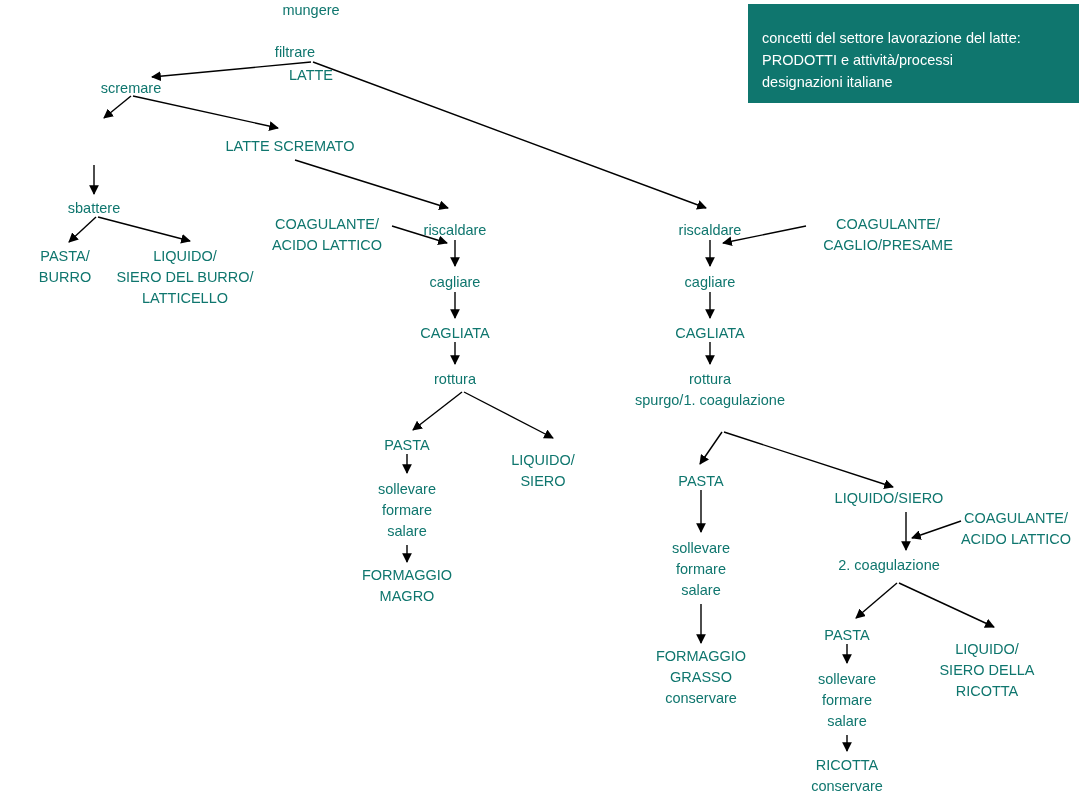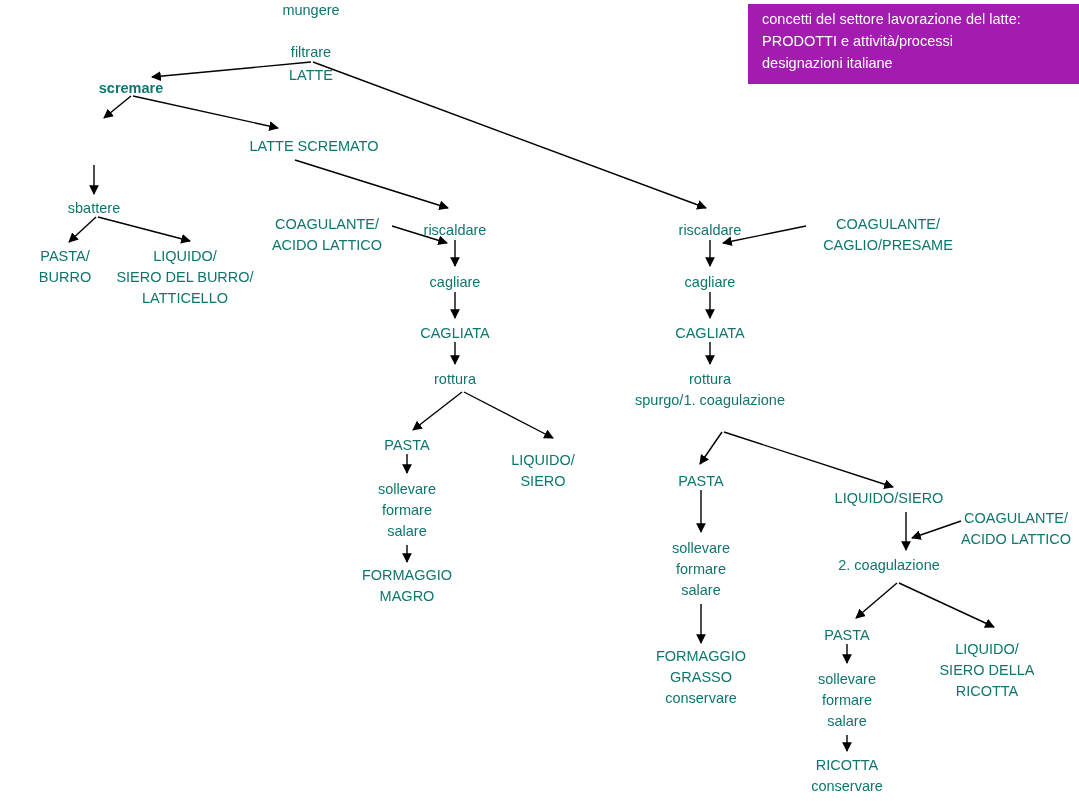--- a/index.html
+++ b/index.html
@@ -33,22 +33,22 @@
     white-space: pre;
     text-align: center;
     transform: translateX(-50%);
     color: #0f766e;
   }
   #legend-box {
     position: absolute;
     left: 748px;
     top: 4px;
     width: 331px;
-    padding: 4px 0 10px 14px;
-    background: #a21caf;
+    padding: 23px 0 10px 14px;
+    background: #0f766e;
     color: #ffffff;
     font-size: 14.5px;
     line-height: 22px;
     box-sizing: border-box;
   }
   .legend-line { white-space: pre; }
 </style>
 </head>
 <body>
 
@@ -125,23 +125,23 @@
   </svg>
 
   <div id="legend-box">
     <div class="legend-line">concetti del settore lavorazione del latte:</div>
     <div class="legend-line">PRODOTTI e attività/processi</div>
     <div class="legend-line">designazioni italiane</div>
   </div>
 
   <div class="node" style="left:311px; top:0px;">mungere</div>
   <div class="node" style="left:311px; top:21px;margin-top:44px;">LATTE</div>
-  <div class="node" style="left:311px; top:42px;">filtrare</div>
-  <div class="node" style="left:131px; top:78px;font-weight:bold;">scremare</div>
-  <div class="node" style="left:290px; top:136px;margin-left:24px;">LATTE SCREMATO</div>
+  <div class="node" style="left:295px; top:42px;">filtrare</div>
+  <div class="node" style="left:131px; top:78px;">scremare</div>
+  <div class="node" style="left:290px; top:136px;">LATTE SCREMATO</div>
   <div class="node" style="left:94px;  top:198px;">sbattere</div>
   <div class="node" style="left:65px;  top:246px;">PASTA/
 BURRO</div>
   <div class="node" style="left:185px; top:246px;">LIQUIDO/
 SIERO DEL BURRO/
 LATTICELLO</div>
   <div class="node" style="left:327px; top:214px;">COAGULANTE/
 ACIDO LATTICO</div>
   <div class="node" style="left:455px; top:220px;">riscaldare</div>
   <div class="node" style="left:455px; top:272px;">cagliare</div>

